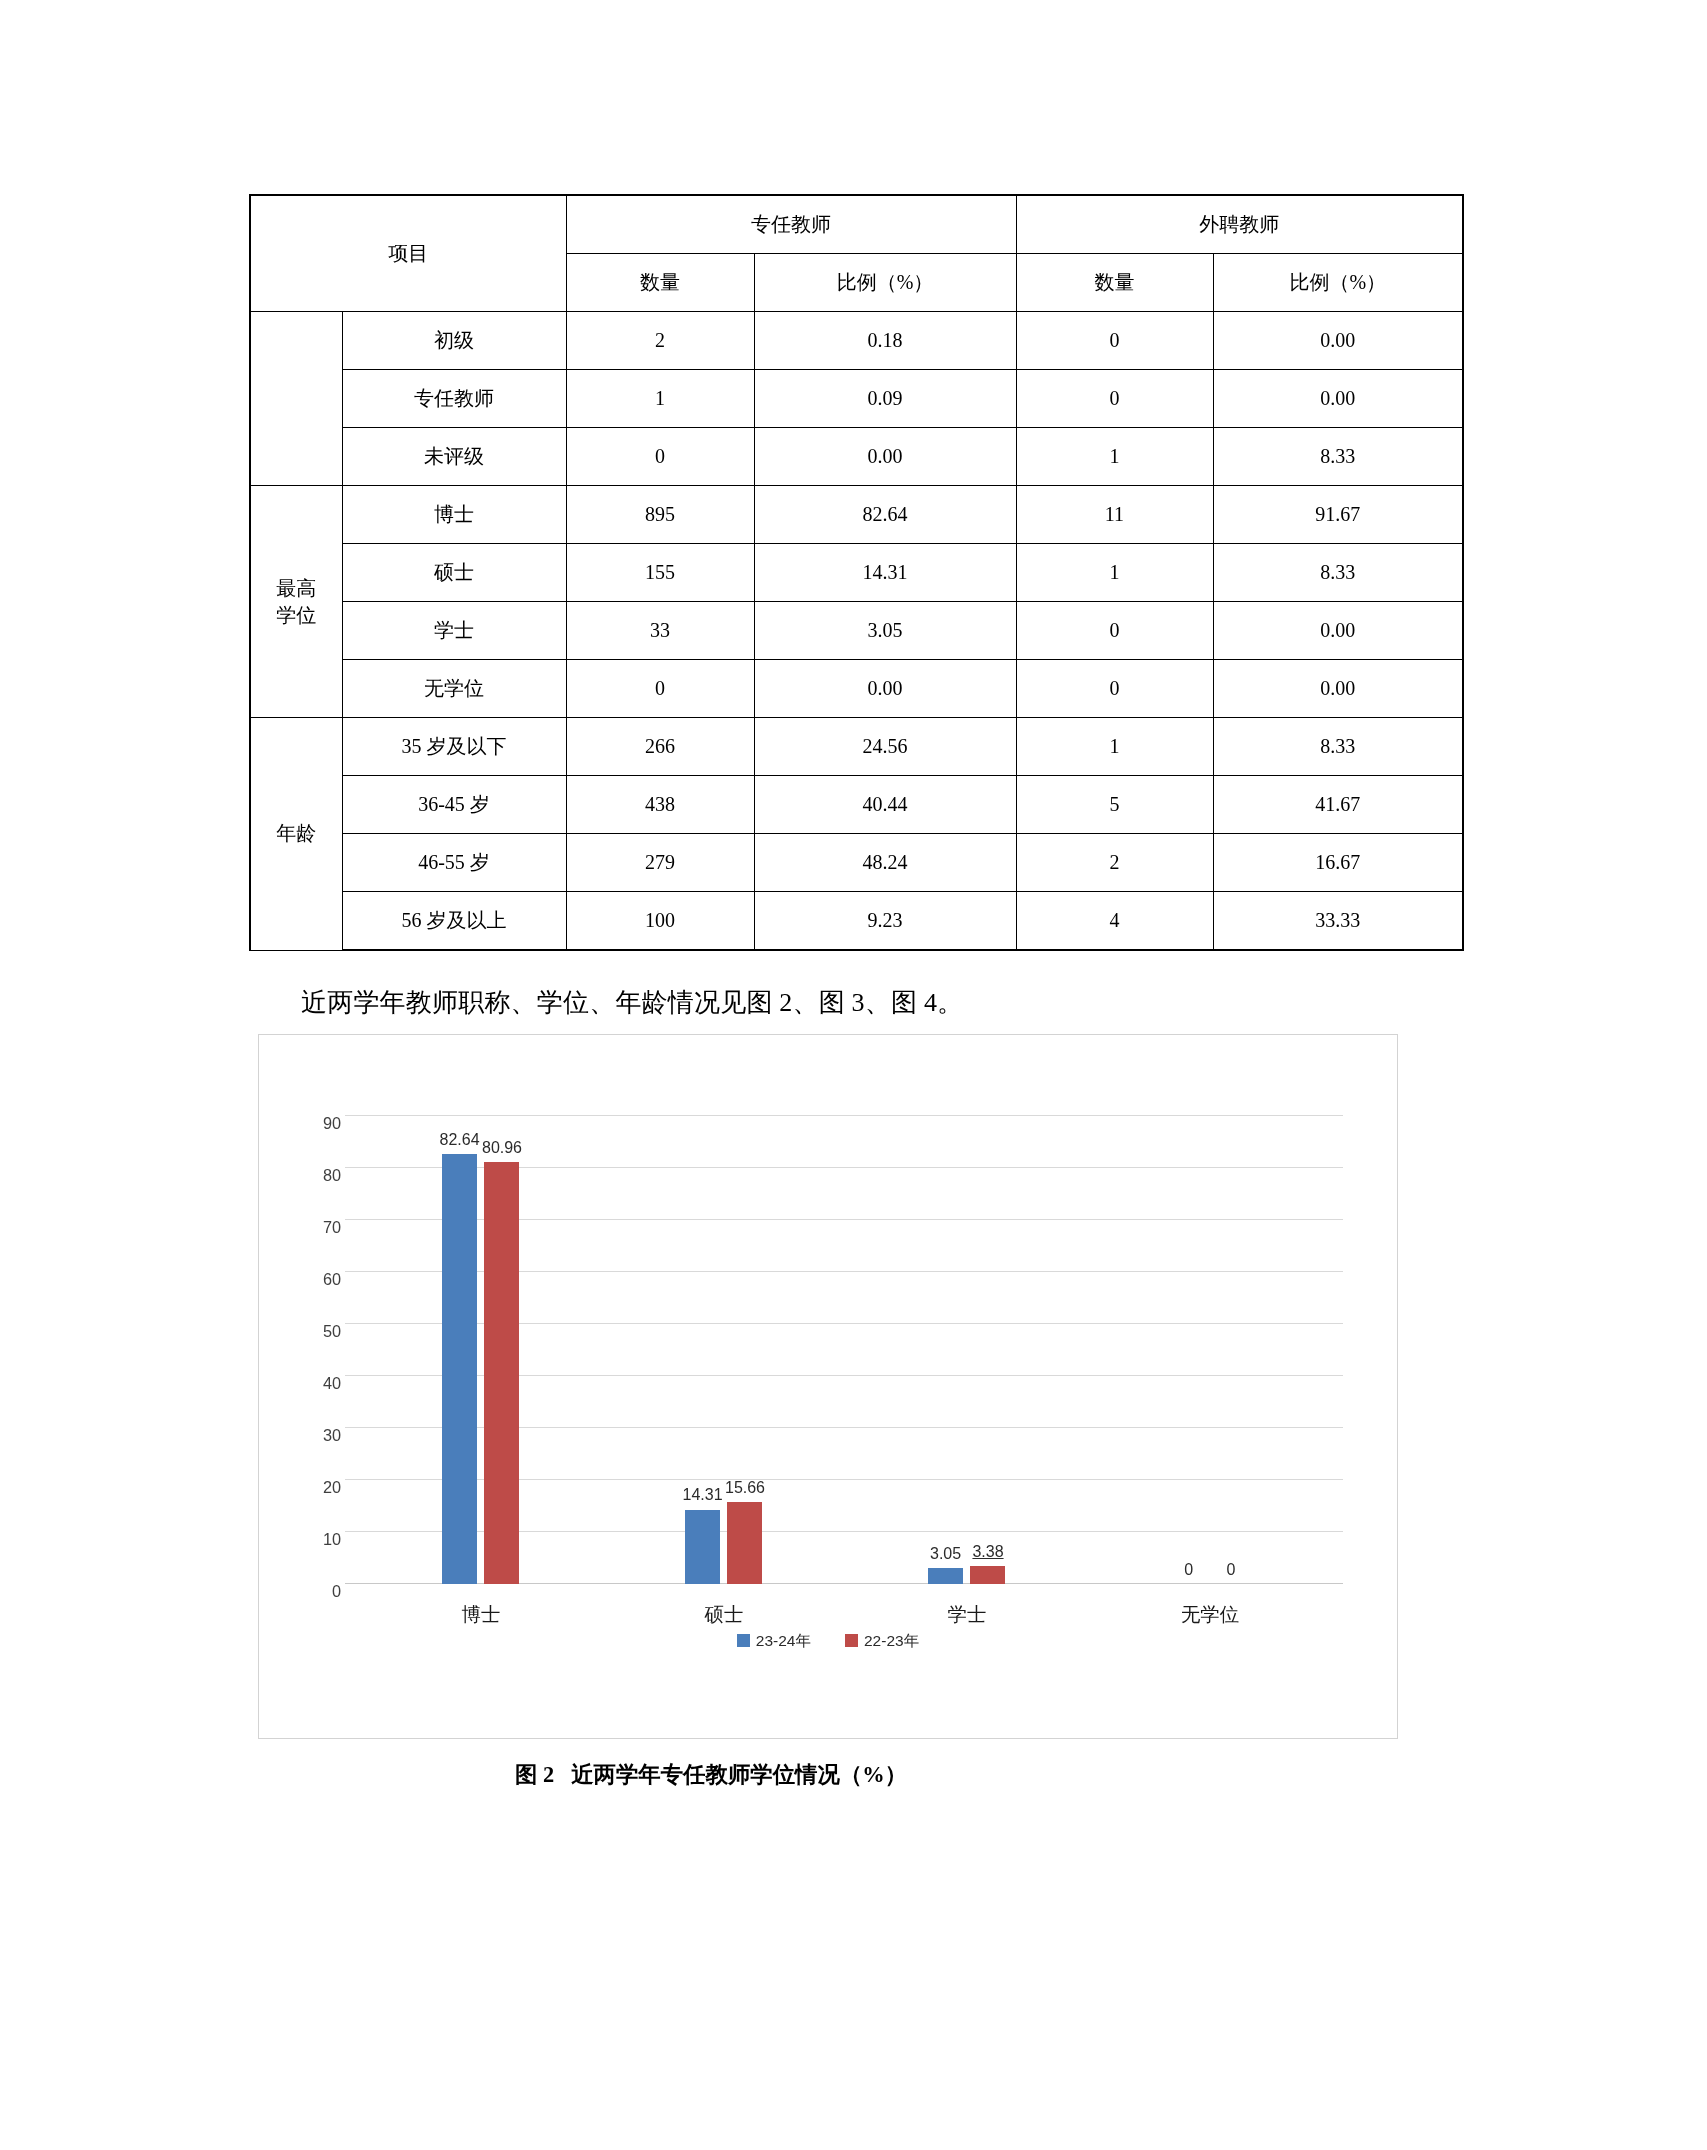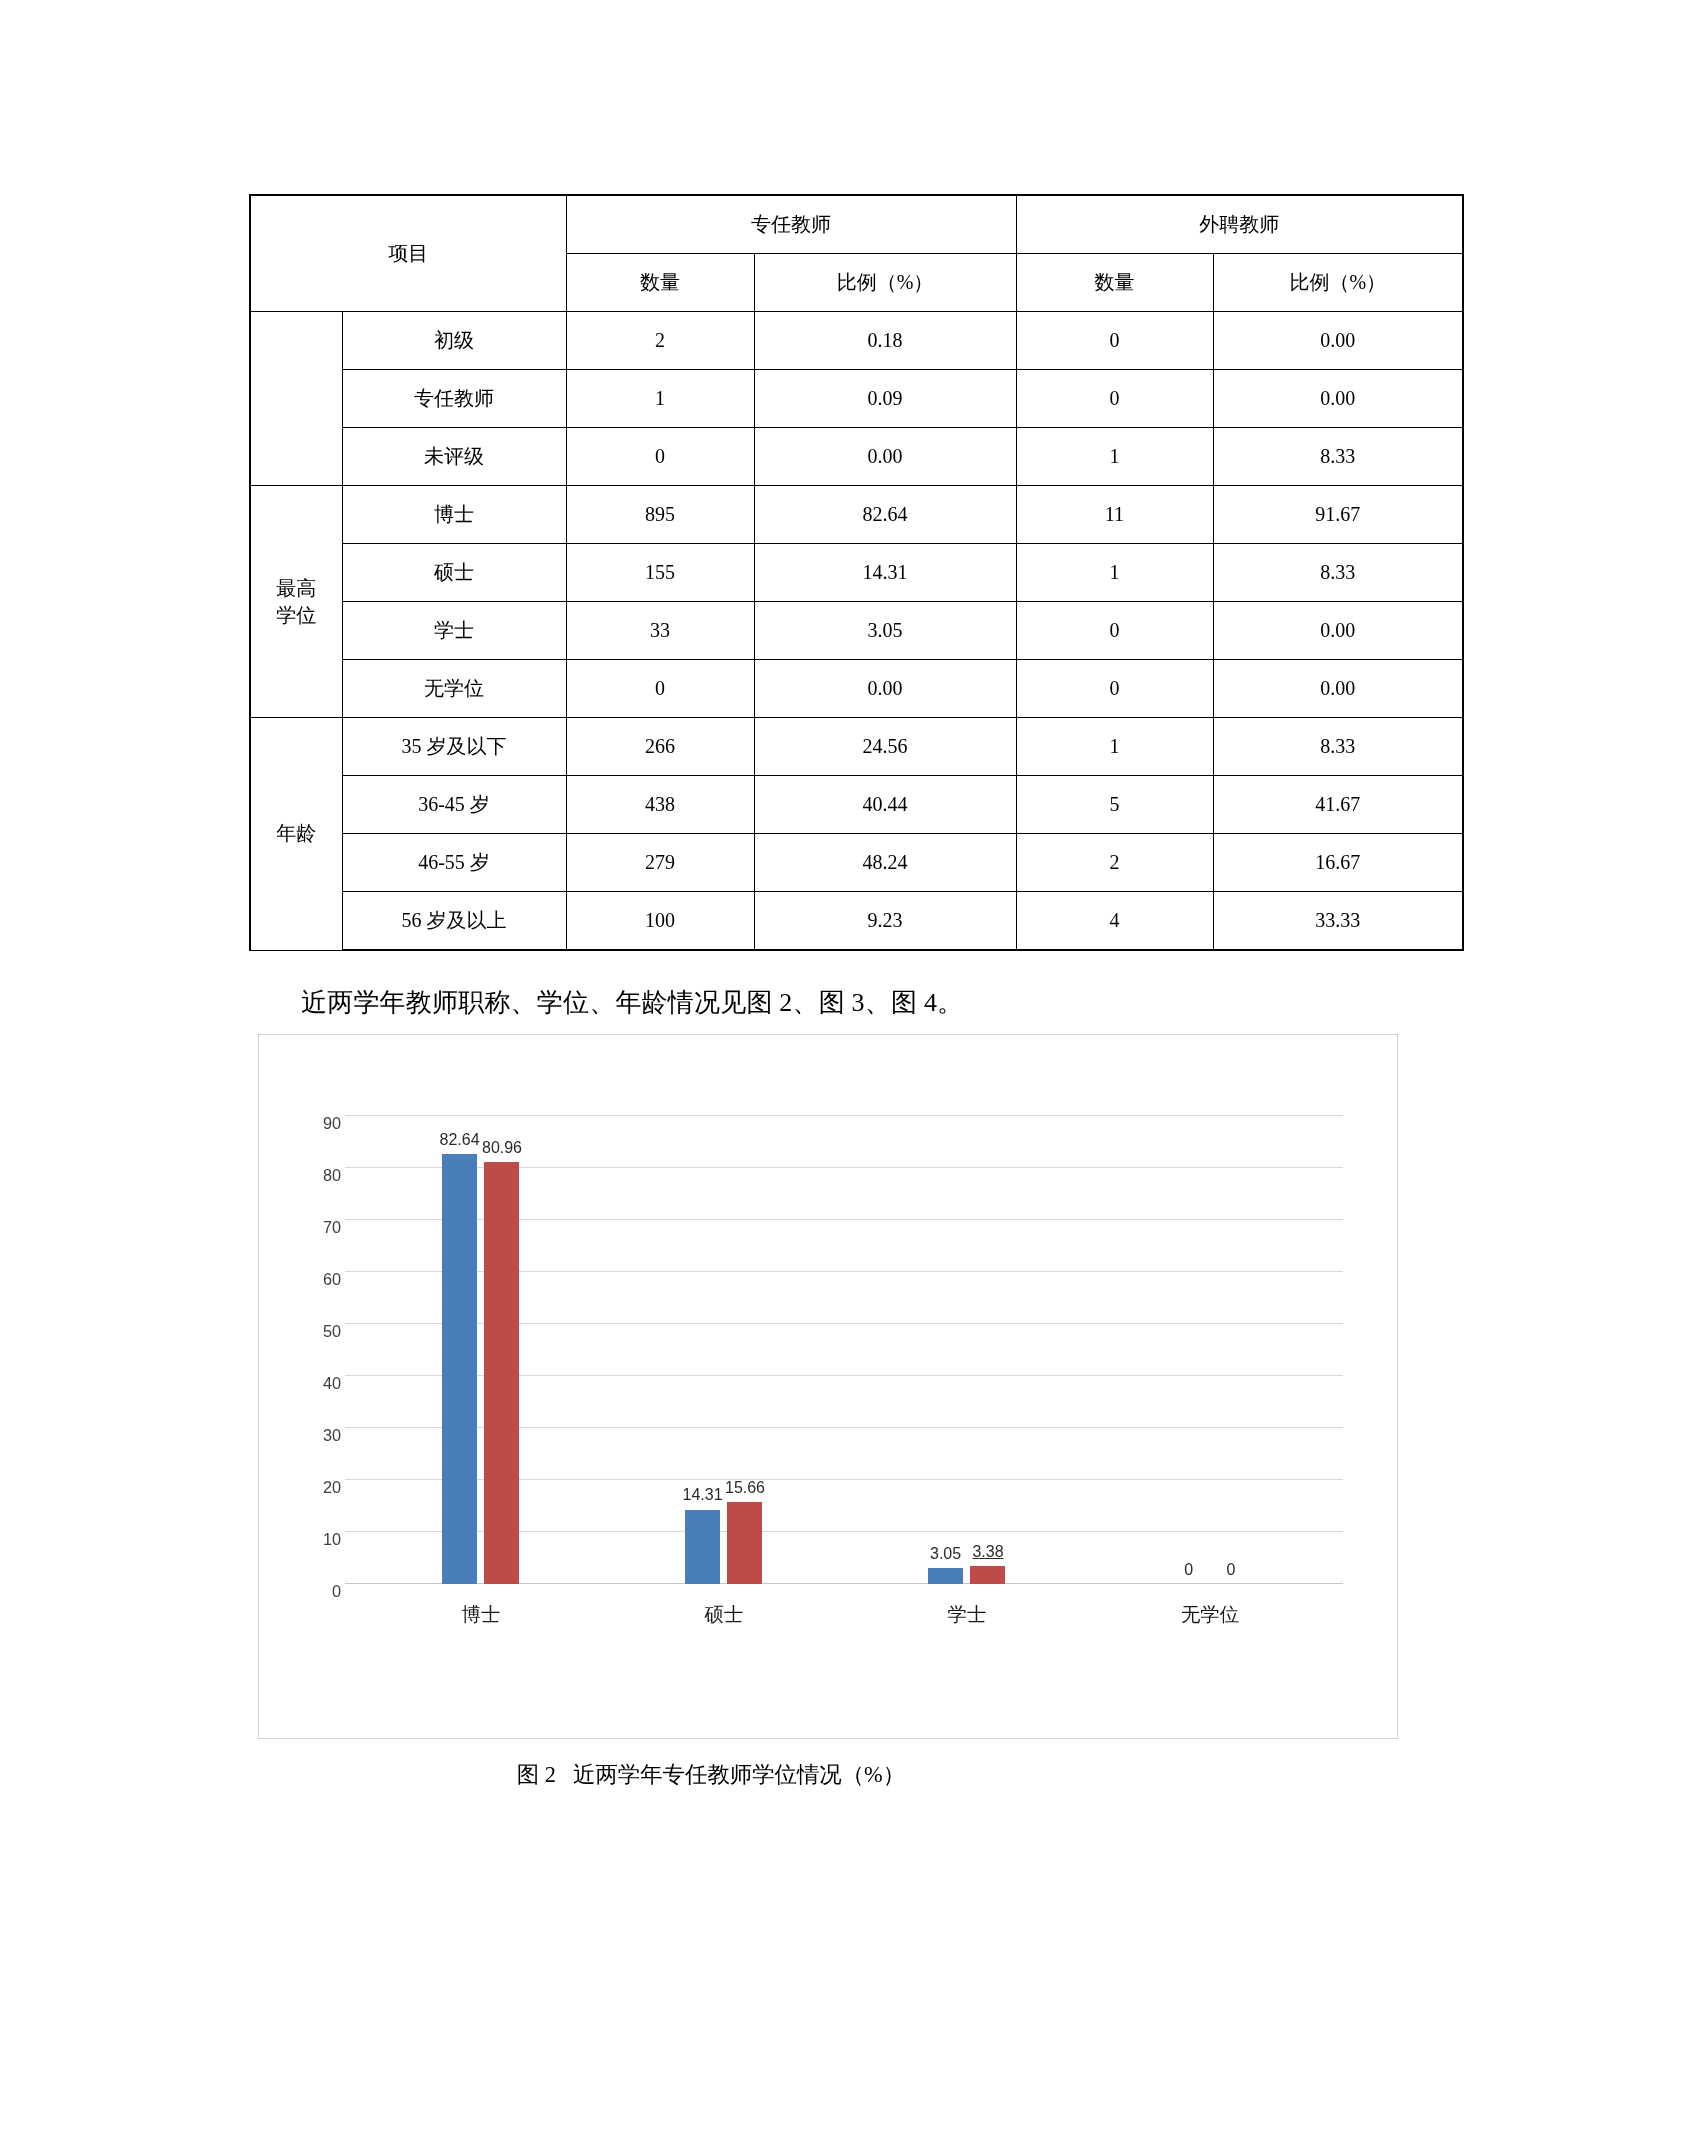--- a/index.html
+++ b/index.html
@@ -171,20 +171,21 @@
     margin-right: 6px;
     vertical-align: -1.3px;
   }
   .fig-caption {
     position: absolute;
     left: 0;
     top: 1759px;
     width: 1422px;
     text-align: center;
     font-size: 22.4px;
+    font-weight: bold;
   }
   .fig-caption .gap { display: inline-block; width: 17px; }
 </style>
 </head>
 <body>
 
 <div class="page">
 
   <div class="table-wrap">
     <table class="stat">
@@ -351,20 +352,28 @@
 
       <div class="group" style="left:826px; width:77px;">
         <div class="bar b1" style="height:0px;"></div>
         <div class="bar b2" style="height:0px;"></div>
         <div class="barlabel" style="left:17.6px; bottom:5.2px;">0</div>
         <div class="barlabel" style="left:60px; bottom:5.2px;">0</div>
         <div class="xlabel" style="left:39px;">无学位</div>
       </div>
     </div>
 
+    <div class="legend">
+      <span class="legend-item">
+        <span class="legend-swatch" style="background:#4a7ebb;"></span><span>23-24年</span>
+      </span>
+      <span class="legend-item">
+        <span class="legend-swatch" style="background:#be4b48;"></span><span>22-23年</span>
+      </span>
+    </div>
   </div>
 
   <div class="fig-caption">
     <span>图 2</span><span class="gap"></span><span>近两学年专任教师学位情况（%）</span>
   </div>
 
 </div>
 
 
 </body></html>

